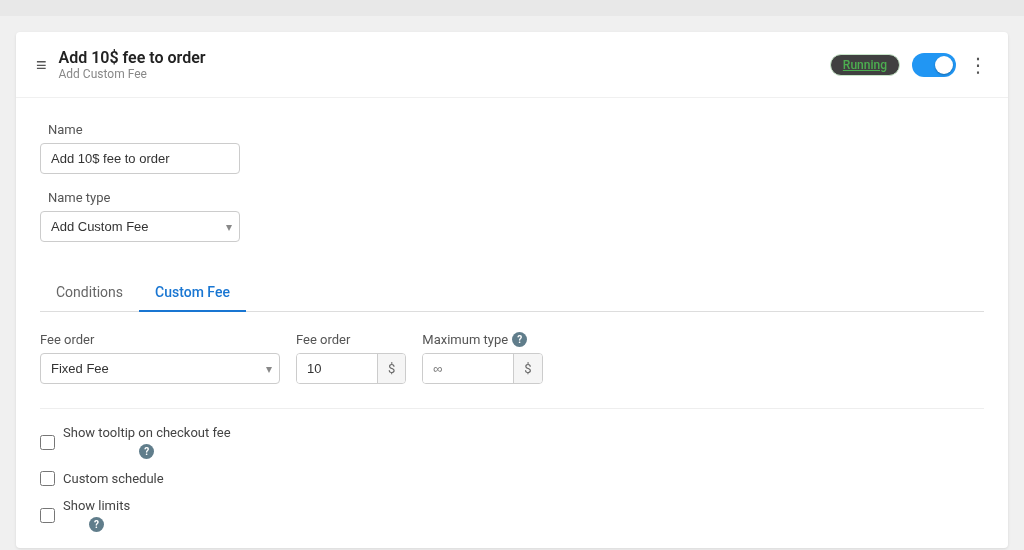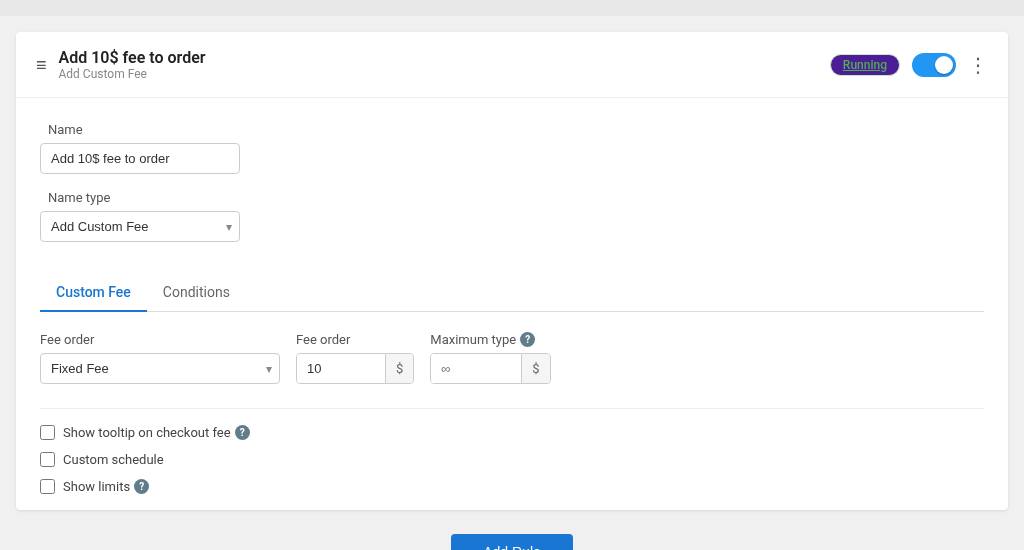--- a/index.html
+++ b/index.html
@@ -60,21 +60,21 @@
       font-weight: 600;
       color: #222;
     }
 
     .header-subtitle {
       font-size: 12px;
       color: #888;
     }
 
     .running-badge {
-      background: #4c1d95;
+      background: #404040;
       color: #4caf50;
       border: 1px solid #c8e6c9;
       border-radius: 12px;
       padding: 3px 12px;
       font-size: 12px;
       font-weight: 500;
       text-decoration: underline;
     }
 
     .header-right {
@@ -248,21 +248,20 @@
       cursor: pointer;
       outline: none;
     }
 
     .input-with-addon {
       display: flex;
       align-items: center;
       border: 1px solid #ccc;
       border-radius: 4px;
       overflow: hidden;
-      gap: 8px;
     }
     .input-with-addon input {
       border: none;
       padding: 7px 10px;
       font-size: 13px;
       color: #333;
       outline: none;
       width: 80px;
     }
     .input-addon {
@@ -325,20 +324,21 @@
       cursor: pointer;
       accent-color: #1976D2;
     }
 
     .checkbox-label {
       font-size: 13px;
       color: #444;
       display: flex;
       align-items: center;
       gap: 4px;
+      flex-direction: column;
     }
 
     
     .bottom-bar {
       display: flex;
       justify-content: center;
       padding: 16px;
       margin-top: 8px;
     }
 
@@ -390,22 +390,22 @@
           <select class="form-select">
             <option>Add Custom Fee</option>
             <option>Add Percentage Fee</option>
           </select>
           <span class="select-arrow">▾</span>
         </div>
       </div>
     </div>
 
     <div class="tabs-container">
+      <div class="tab">Conditions</div>
       <div class="tab active">Custom Fee</div>
-      <div class="tab">Conditions</div>
     </div>
 
     <div class="tab-content">
       <div class="fee-row">
 
         <div class="fee-field">
           <span class="fee-field-label">Fee order</span>
           <div class="fee-select-wrapper">
             <select class="fee-select">
               <option>Fixed Fee</option>

